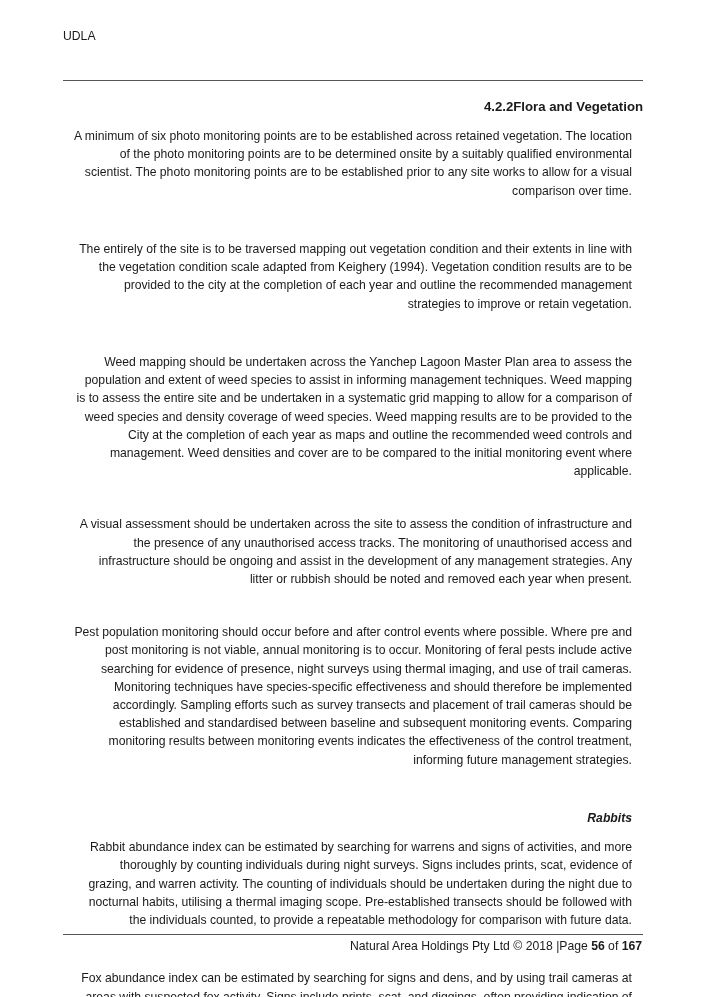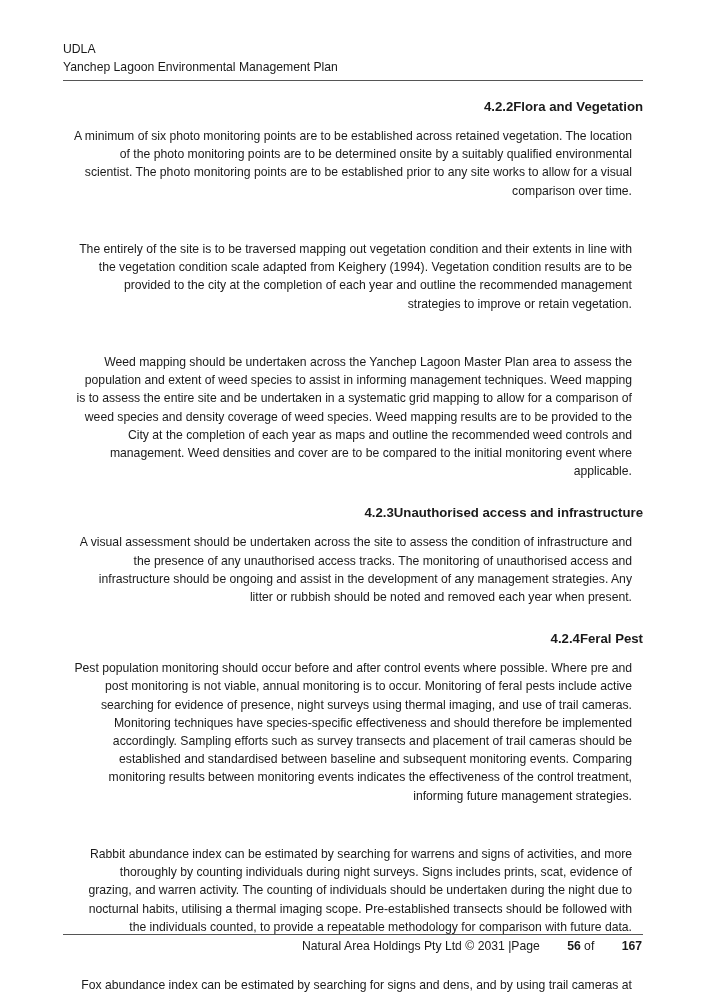--- a/index.html
+++ b/index.html
@@ -1,60 +1,58 @@
 <!DOCTYPE html>
 <html><head>
   <meta charset="utf-8">
   <style>
     html, body { margin: 0; padding: 0; background: #ffffff; }
     body { width: 705px; height: 997px; position: relative; overflow: hidden;
       font-family: "Liberation Sans", sans-serif; color: #1a1a1a; }
-    .header { position: absolute; left: 63px; top: 40px; width: 580px; font-size: 12.2px; line-height: 18px; }
+    .header { position: absolute; left: 63px; top: 27px; width: 580px; font-size: 12.2px; line-height: 18px; }
     .header-rule { position: absolute; left: 63px; top: 80px; width: 580px; height: 1px; background: #555; }
     .content { position: absolute; left: 63px; top: 98px; width: 580px; font-size: 12.2px; line-height: 18.2px; text-align: right; }
     h3 { margin: 0; font-size: 13.2px; font-weight: bold; line-height: 18px; }
     h3 .num { display: inline-block; width: 43px; }
     p { margin: 11px; }
     .gap { height: 18.2px; }
     .sec-gap { height: 13px; }
     .sub { font-weight: bold; font-style: italic; }
     .footer-rule { position: absolute; left: 63px; top: 934px; width: 580px; height: 1px; background: #555; }
     .footer { position: absolute; right: 63px; top: 938px; font-size: 12.2px; line-height: 16px; text-align: right; }
-    .footer b { font-weight: bold; margin-left: 24px; }
+    .footer b { font-weight: bold; }
   </style>
 </head>
 <body>
 
 <div class="header">
   <div>UDLA</div>
-  <div>Yanchep Lagoon Environmental Management Plan</div>
 </div>
 <div class="header-rule"></div>
 
 <div class="content">
   <section>
     <h3><span class="num">4.2.2</span><span>Flora and Vegetation</span></h3>
     <p>A minimum of six photo monitoring points are to be established across retained vegetation. The location of the photo monitoring points are to be determined onsite by a suitably qualified environmental scientist. The photo monitoring points are to be established prior to any site works to allow for a visual comparison over time.</p>
     <div class="gap"></div>
     <p>The entirely of the site is to be traversed mapping out vegetation condition and their extents in line with the vegetation condition scale adapted from Keighery (1994). Vegetation condition results are to be provided to the city at the completion of each year and outline the recommended management strategies to improve or retain vegetation.</p>
     <div class="gap"></div>
     <p>Weed mapping should be undertaken across the Yanchep Lagoon Master Plan area to assess the population and extent of weed species to assist in informing management techniques. Weed mapping is to assess the entire site and be undertaken in a systematic grid mapping to allow for a comparison of weed species and density coverage of weed species. Weed mapping results are to be provided to the City at the completion of each year as maps and outline the recommended weed controls and management. Weed densities and cover are to be compared to the initial monitoring event where applicable.</p>
   </section>
   <div class="sec-gap"></div>
   <section>
-    <h3><span class="num">4.2.3</span><span>Unauthorised access and infrastructure</span></h3>
     <p>A visual assessment should be undertaken across the site to assess the condition of infrastructure and the presence of any unauthorised access tracks. The monitoring of unauthorised access and infrastructure should be ongoing and assist in the development of any management strategies. Any litter or rubbish should be noted and removed each year when present.</p>
   </section>
   <div class="sec-gap"></div>
   <section>
-    <h3><span class="num">4.2.4</span><span>Feral Pest</span></h3>
     <p>Pest population monitoring should occur before and after control events where possible. Where pre and post monitoring is not viable, annual monitoring is to occur. Monitoring of feral pests include active searching for evidence of presence, night surveys using thermal imaging, and use of trail cameras. Monitoring techniques have species-specific effectiveness and should therefore be implemented accordingly. Sampling efforts such as survey transects and placement of trail cameras should be established and standardised between baseline and subsequent monitoring events. Comparing monitoring results between monitoring events indicates the effectiveness of the control treatment, informing future management strategies.</p>
     <div class="gap"></div>
+    <p class="sub">Rabbits</p>
     <p>Rabbit abundance index can be estimated by searching for warrens and signs of activities, and more thoroughly by counting individuals during night surveys. Signs includes prints, scat, evidence of grazing, and warren activity. The counting of individuals should be undertaken during the night due to nocturnal habits, utilising a thermal imaging scope. Pre-established transects should be followed with the individuals counted, to provide a repeatable methodology for comparison with future data.</p>
     <div class="gap"></div>
     <p>Fox abundance index can be estimated by searching for signs and dens, and by using trail cameras at areas with suspected fox activity. Signs include prints, scat, and diggings, often providing indication of the recency</p>
   </section>
 </div>
 
 <div class="footer-rule"></div>
 <div class="footer">
-  <span>Natural Area Holdings Pty Ltd © 2031 |Page </span><b>56</b><span> of </span><b>167</b>
+  <span>Natural Area Holdings Pty Ltd © 2018 |Page </span><b>56</b><span> of </span><b>167</b>
 </div>
 
 </body></html>

